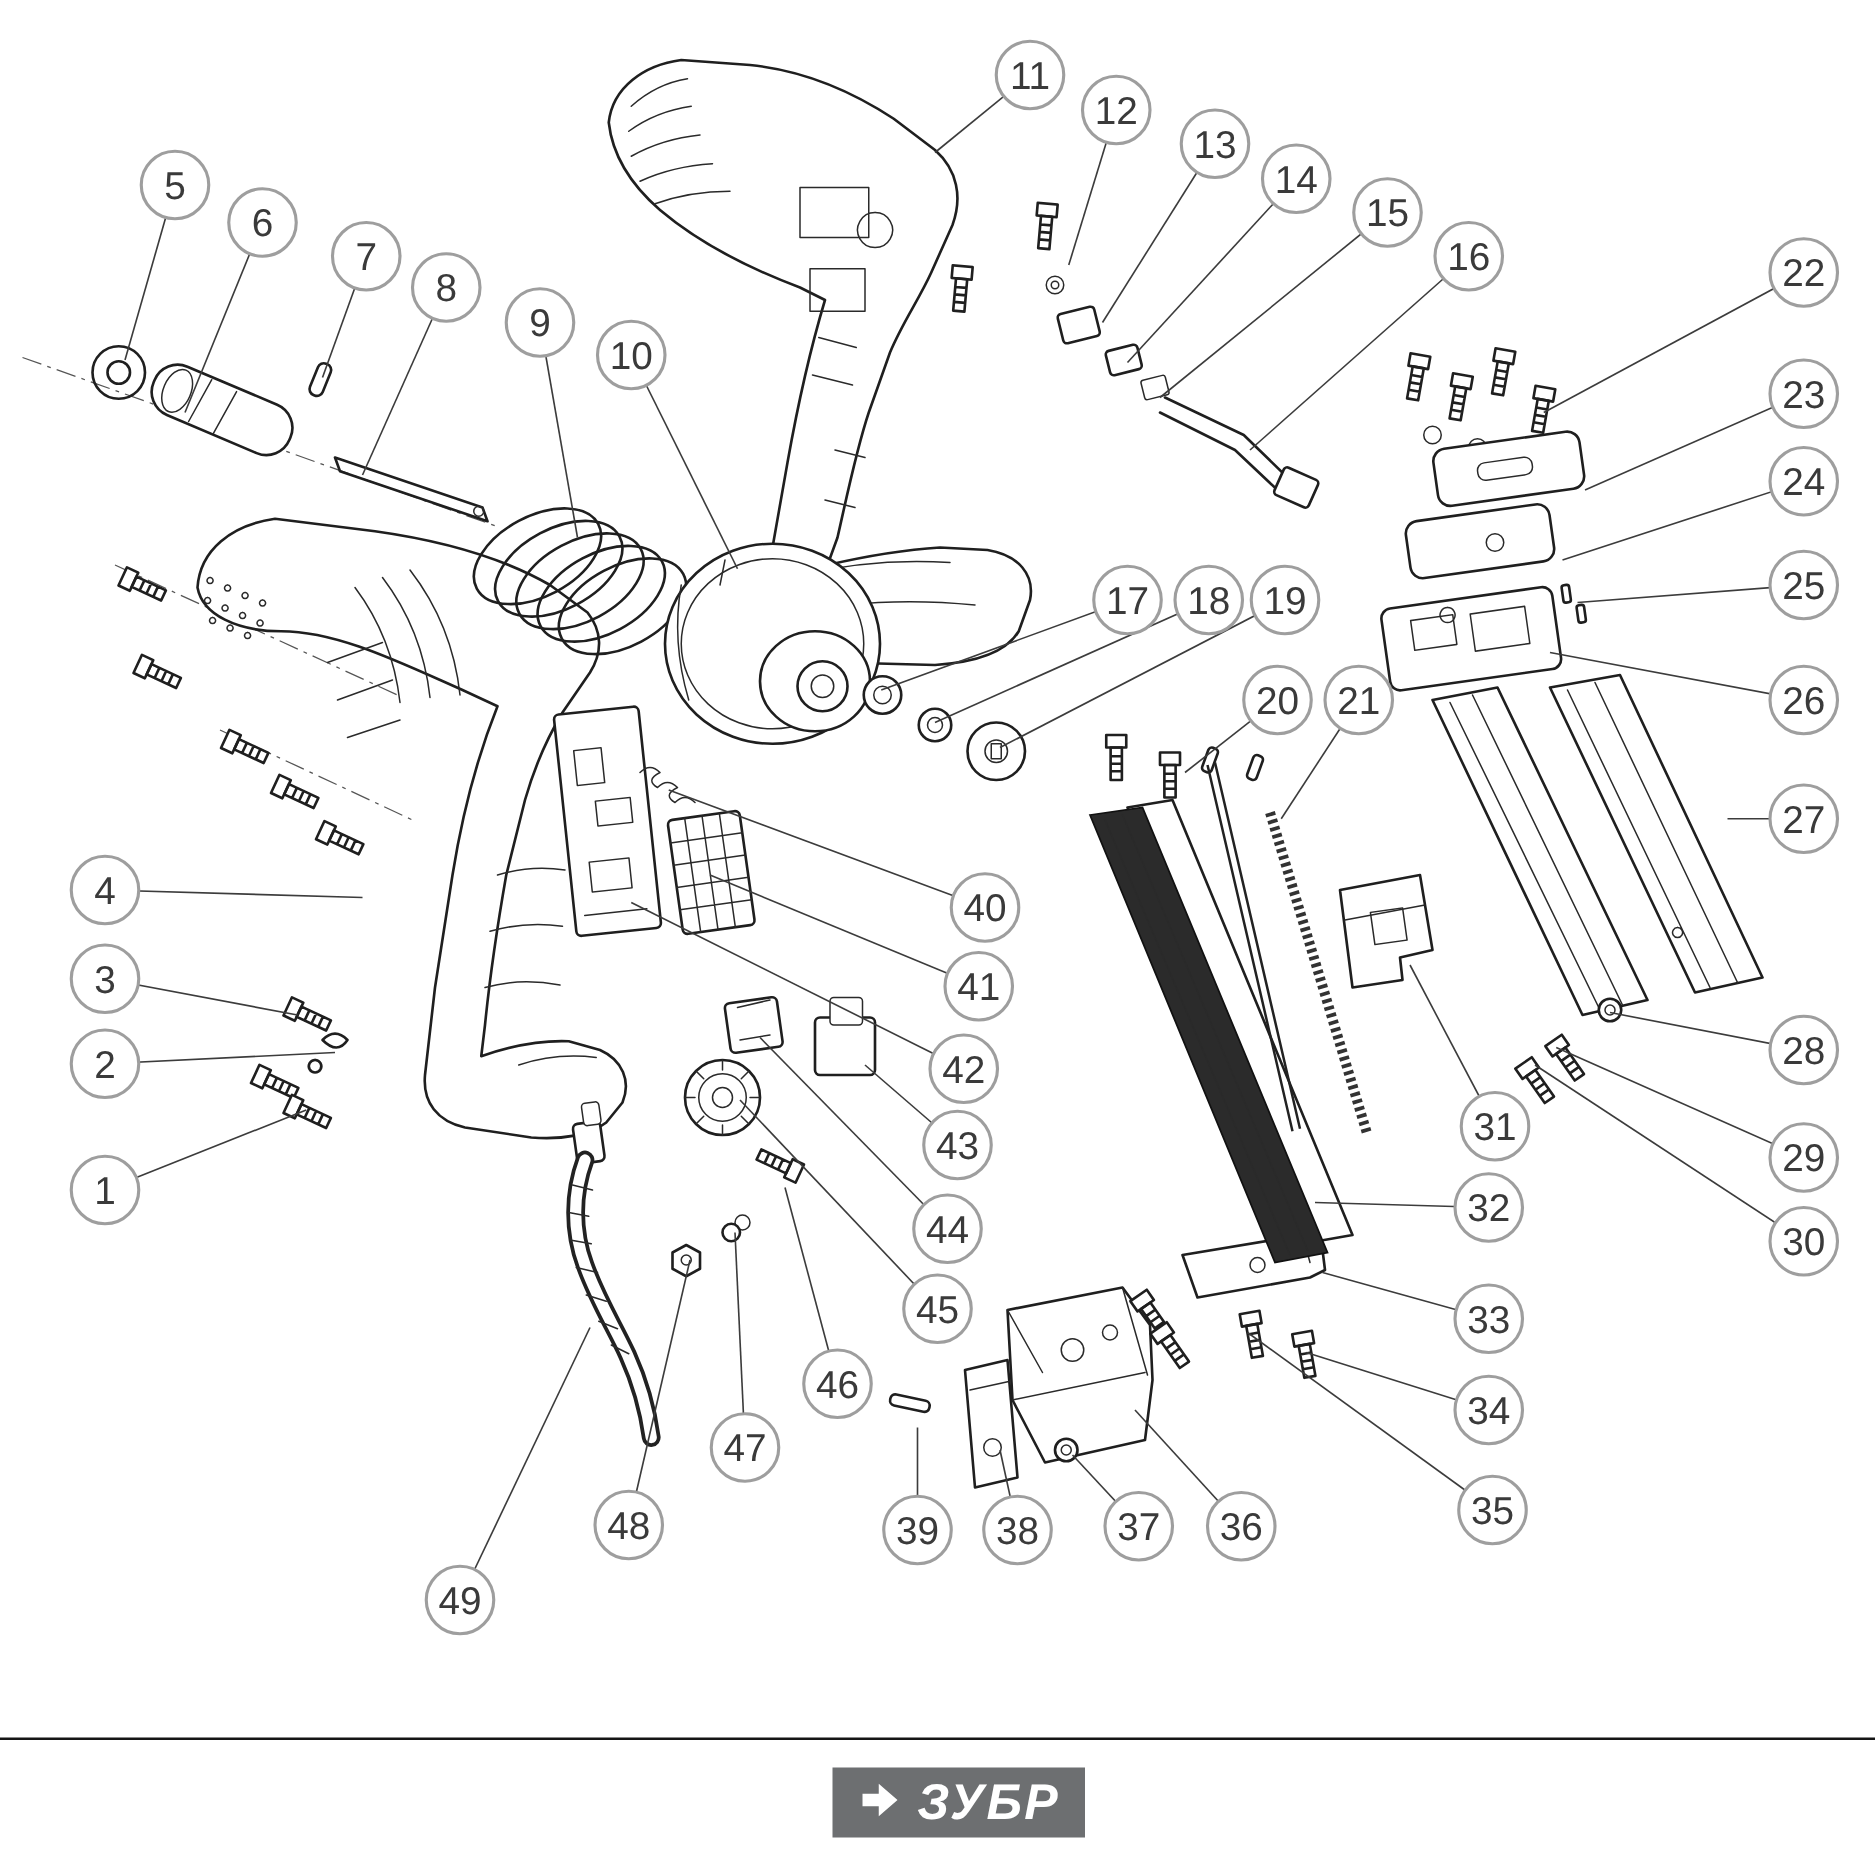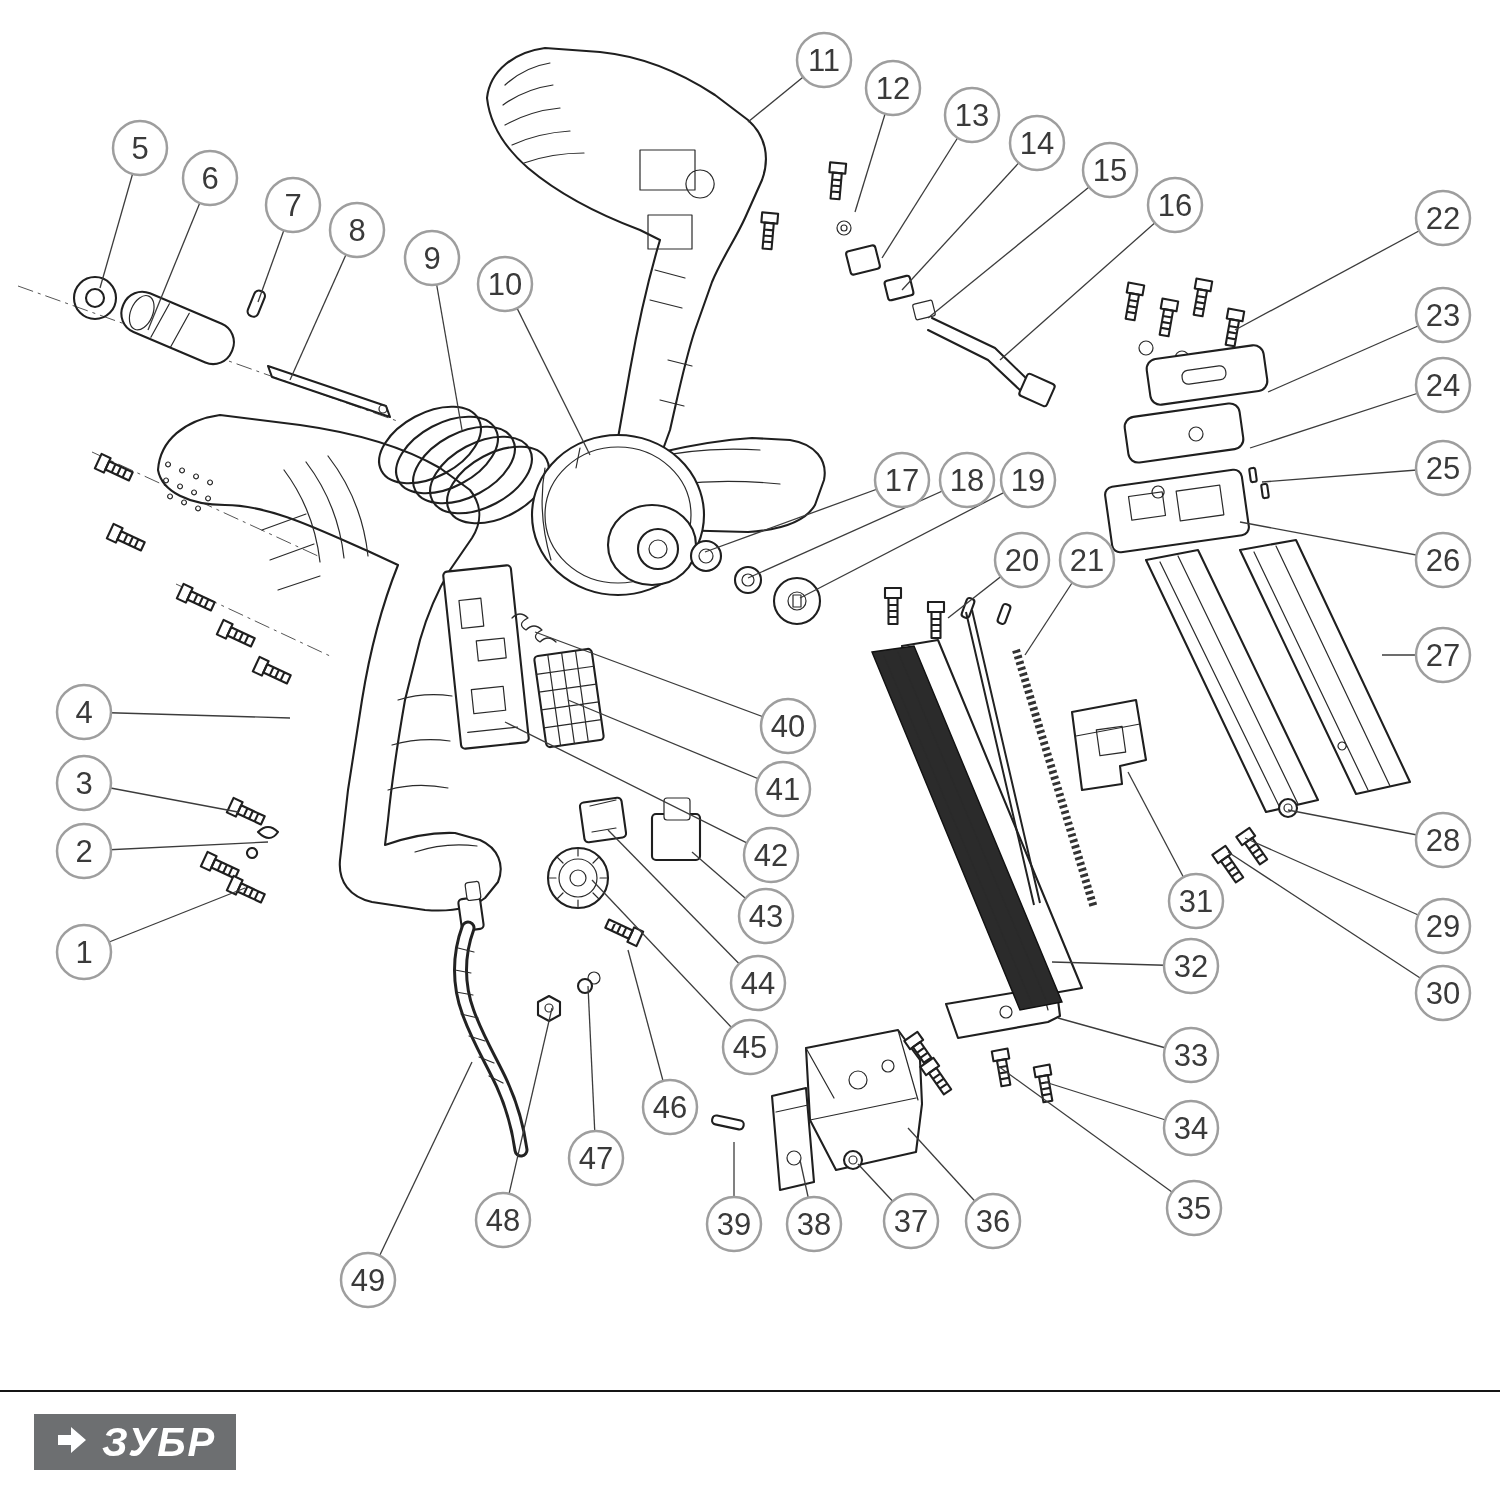--- a/index.html
+++ b/index.html
@@ -19,21 +19,21 @@
   .tube-i{fill:none;stroke:#fff;stroke-width:9;stroke-linecap:round;}
 
   
   .leader{stroke:#3c3c3c;stroke-width:1.3;}
   .callout-circle{fill:#fff;stroke:#9e9e9e;stroke-width:2.5;}
   .callout-text{fill:#3a3a3a;font-size:31px;text-anchor:middle;}
 
   
   .footer{position:absolute;left:0;top:1390px;width:1500px;}
   .divider{height:2px;background:#151515;width:1500px;}
-  .footer-row{display:flex;align-items:center;gap:46px;padding:22px 0 0 34px;}
+  .footer-row{display:flex;align-items:center;gap:46px;padding:22px 0 0 34px;justify-content:center;}
   .brand-badge{background:#6d6f71;color:#fff;display:flex;align-items:center;gap:12px;
                padding:6px 20px;height:56px;box-sizing:border-box;}
   .brand-text{font-style:italic;font-weight:bold;font-size:40px;letter-spacing:2px;}
   .footer-title{font-size:33px;color:#333;}
   .model{font-weight:bold;color:#000;margin-right:10px;}
 </style>
 </head>
 <body>
 
 <div class="stage">

